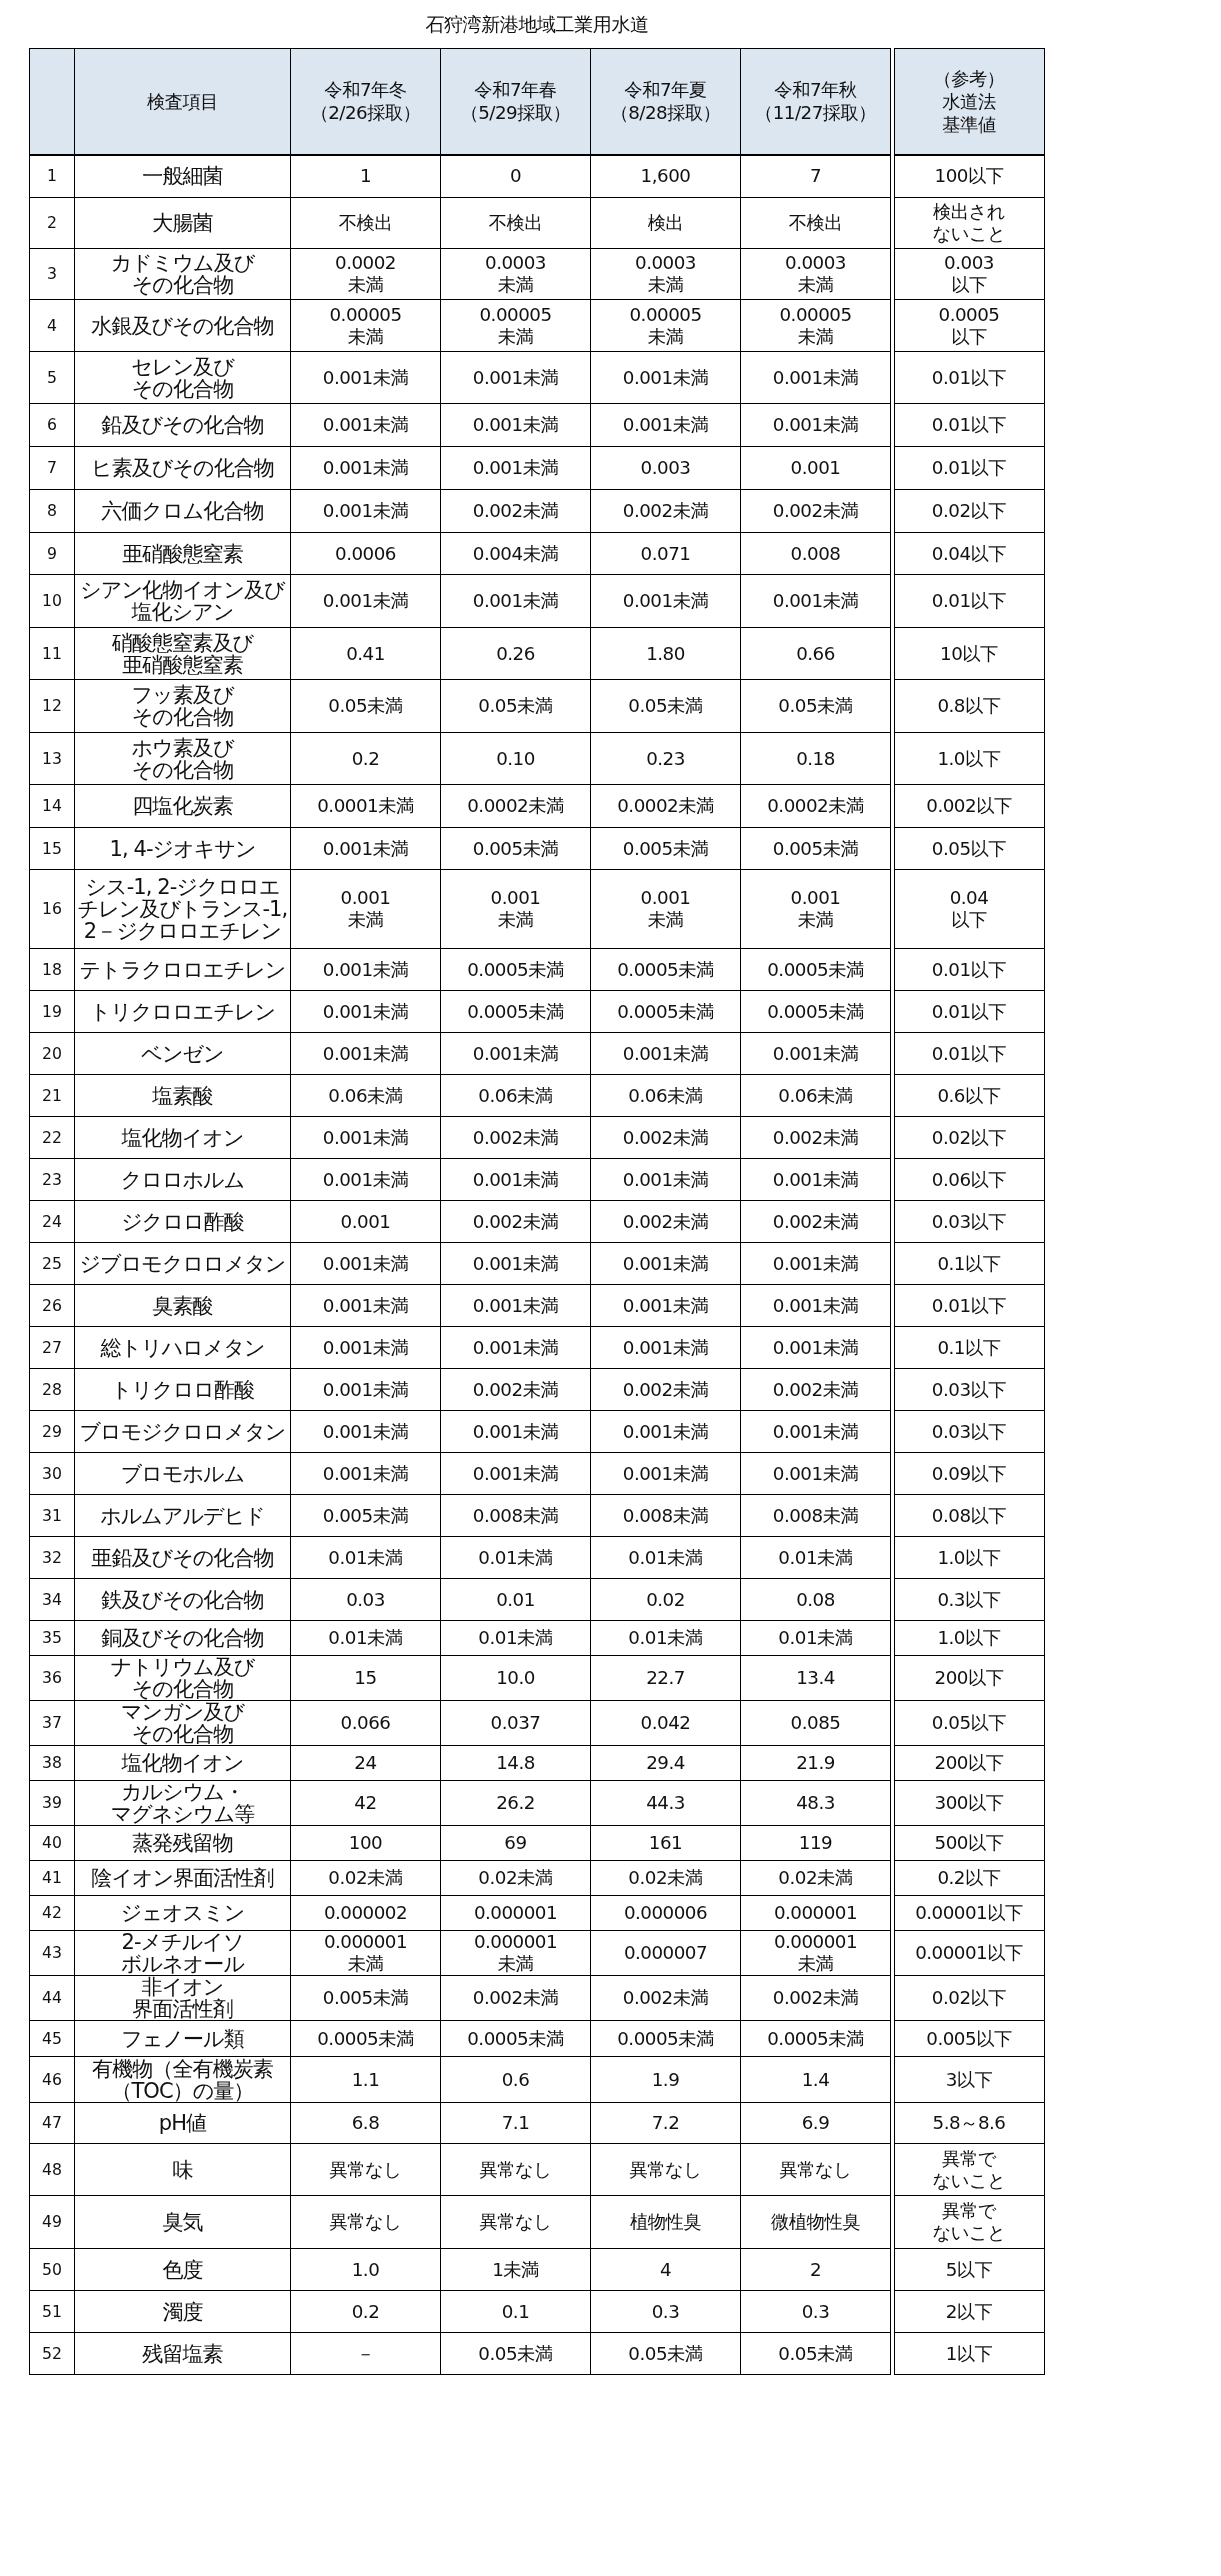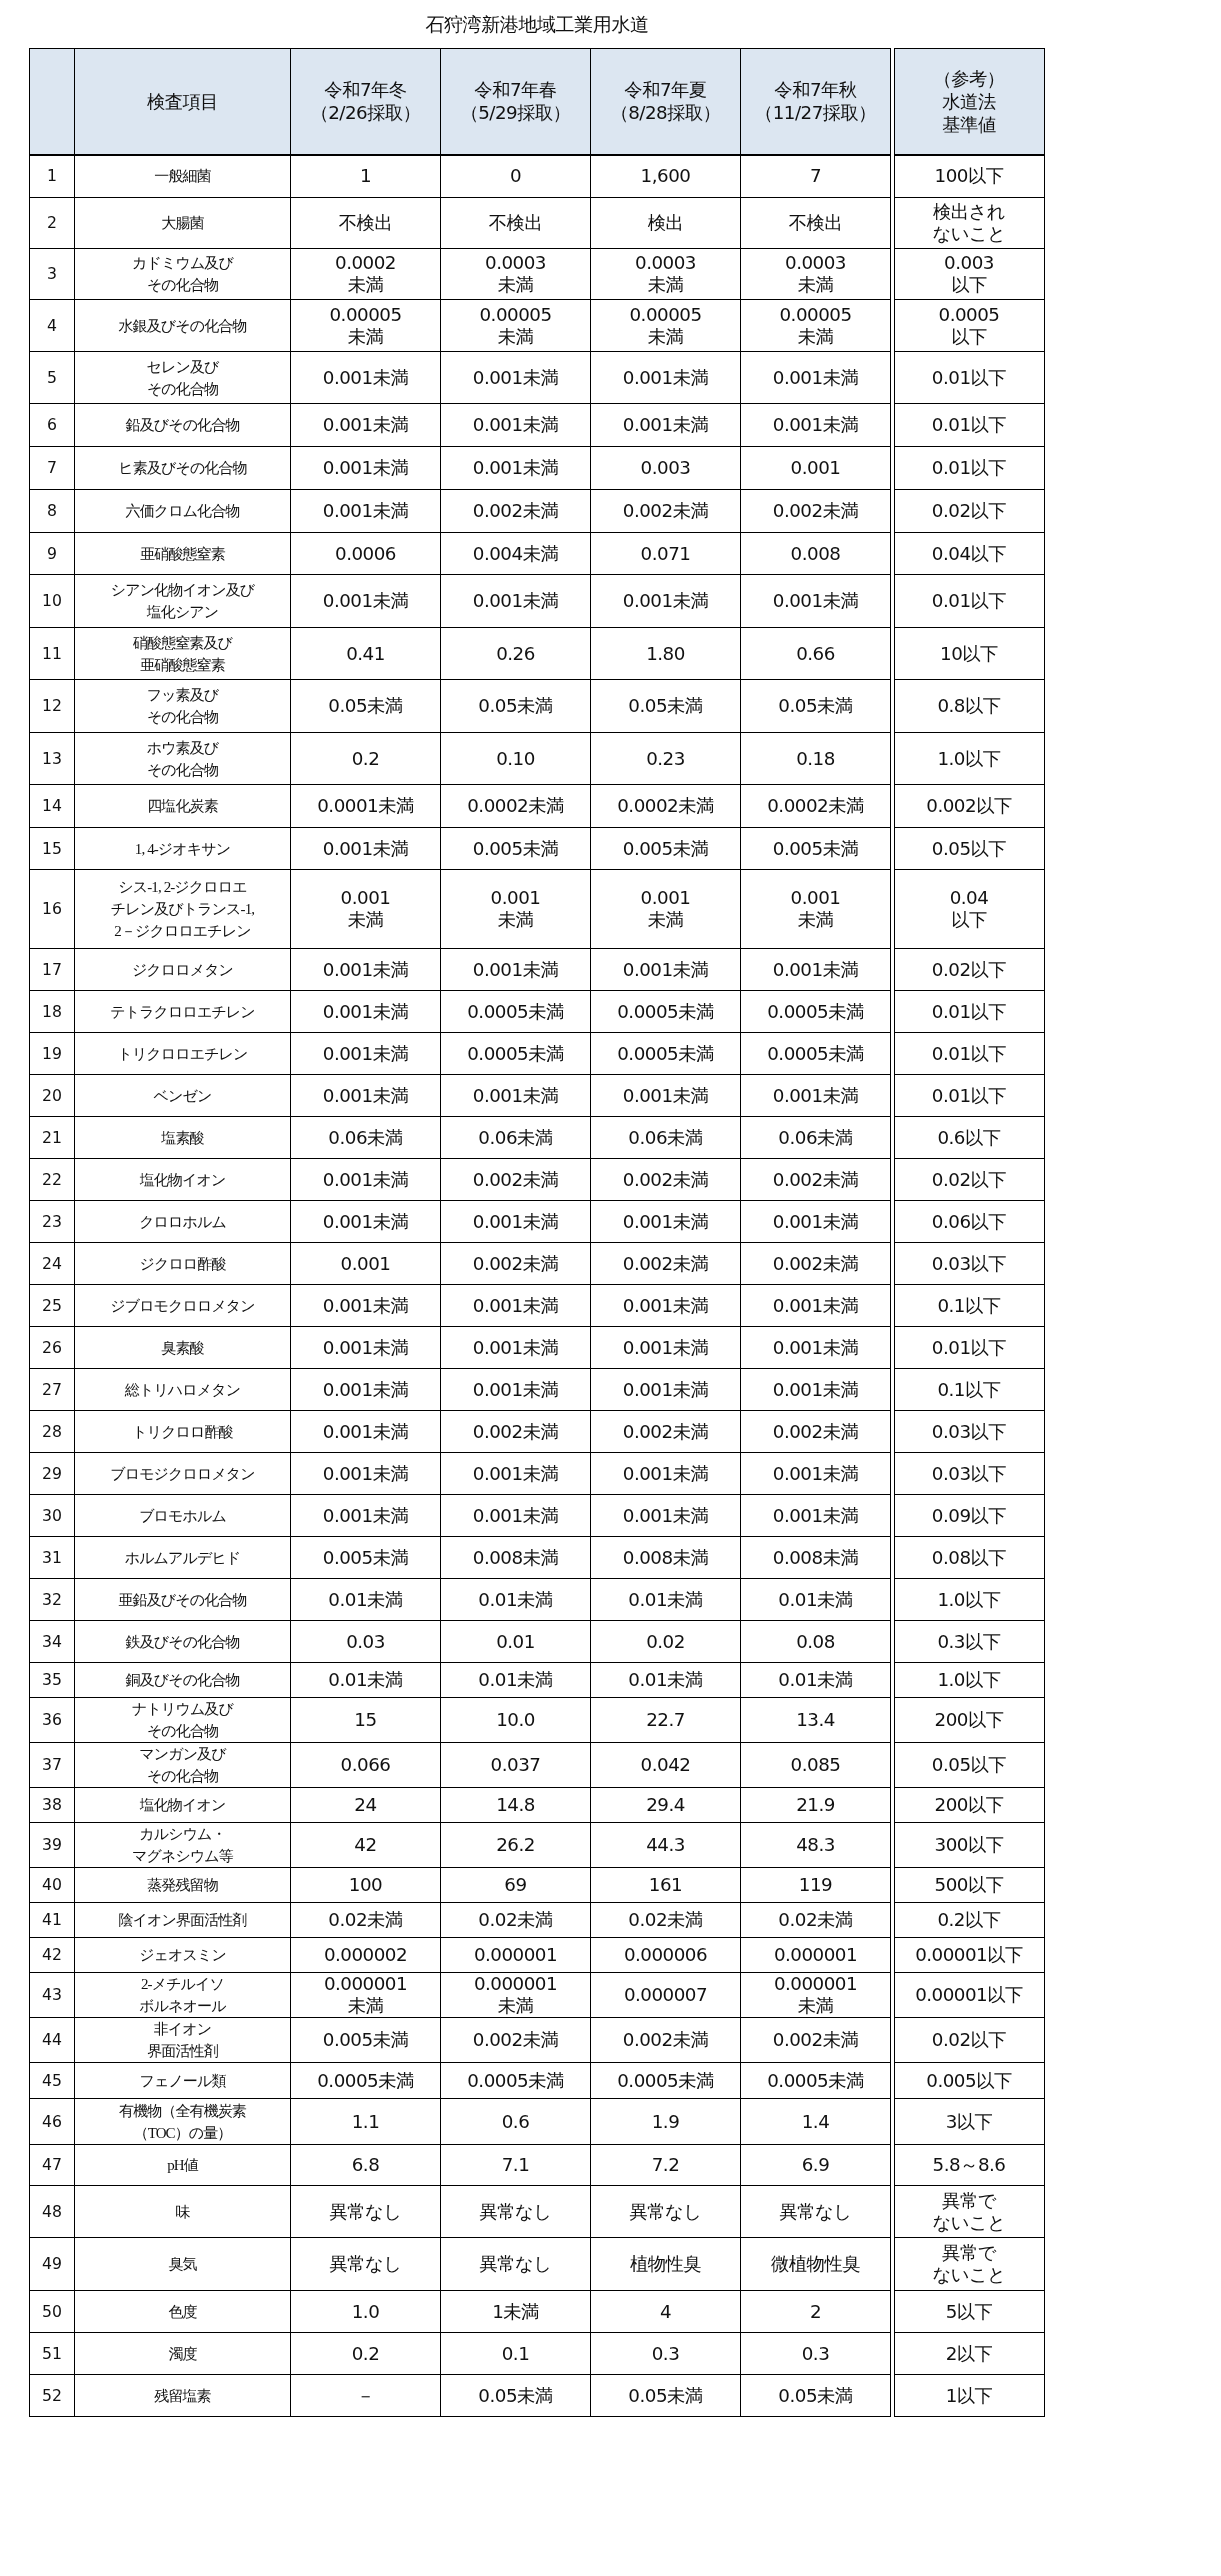--- a/index.html
+++ b/index.html
@@ -7,21 +7,21 @@
          font-family: "DejaVu Sans", "Liberation Sans", sans-serif; color: #111; }
   .title { position: absolute; left: 0; top: 12.2px; width: 1074px; text-align: center;
            font-size: 19px; line-height: 24.4px; letter-spacing: -0.4px; }
   .tbl-wrap { position: absolute; left: 29px; top: 48px; }
   table { border-collapse: collapse; table-layout: fixed; }
   td, th { border: 1.7px solid #000; padding: 0 1.7px; text-align: center; vertical-align: middle;
            font-weight: normal; font-size: 18.3px; line-height: 22px; letter-spacing: -0.5px;
            white-space: pre-line; overflow: hidden; }
   thead th { background: #dce6f1; font-size: 18.3px; line-height: 23px; border-bottom-width: 2.6px; }
   td.idx, th.idx { font-size: 15.7px; letter-spacing: 0; }
-  td.item { font-size: 15px; letter-spacing: -0.9px; font-family: Liberation Serif, serif; }
+  td.item { font-size: 21px; letter-spacing: -0.9px; }
   td.gap, th.gap { width: 0; padding: 0; border-top: none; border-bottom: none; background: #fff; }
   td.ref, th.ref { border-left: 1.7px solid #000; }
   col.c-idx { width: 45px; }
   col.c-item { width: 216px; }
   col.c-val { width: 150px; }
   col.c-gap { width: 3.5px; }
   col.c-ref { width: 150px; }
 </style>
 </head>
 <body>
@@ -237,30 +237,20 @@
 未満</td>
           <td class="val">0.001
 未満</td>
           <td class="val">0.001
 未満</td>
           <td class="gap"></td>
           <td class="ref">0.04
 以下</td>
         </tr>
         <tr style="height: 42px;">
-          <td class="idx">17</td>
-          <td class="item">ジクロロメタン</td>
-          <td class="val">0.001未満</td>
-          <td class="val">0.001未満</td>
-          <td class="val">0.001未満</td>
-          <td class="val">0.001未満</td>
-          <td class="gap"></td>
-          <td class="ref">0.02以下</td>
-        </tr>
-        <tr style="height: 42px;">
           <td class="idx">18</td>
           <td class="item">テトラクロロエチレン</td>
           <td class="val">0.001未満</td>
           <td class="val">0.0005未満</td>
           <td class="val">0.0005未満</td>
           <td class="val">0.0005未満</td>
           <td class="gap"></td>
           <td class="ref">0.01以下</td>
         </tr>
         <tr style="height: 42px;">

